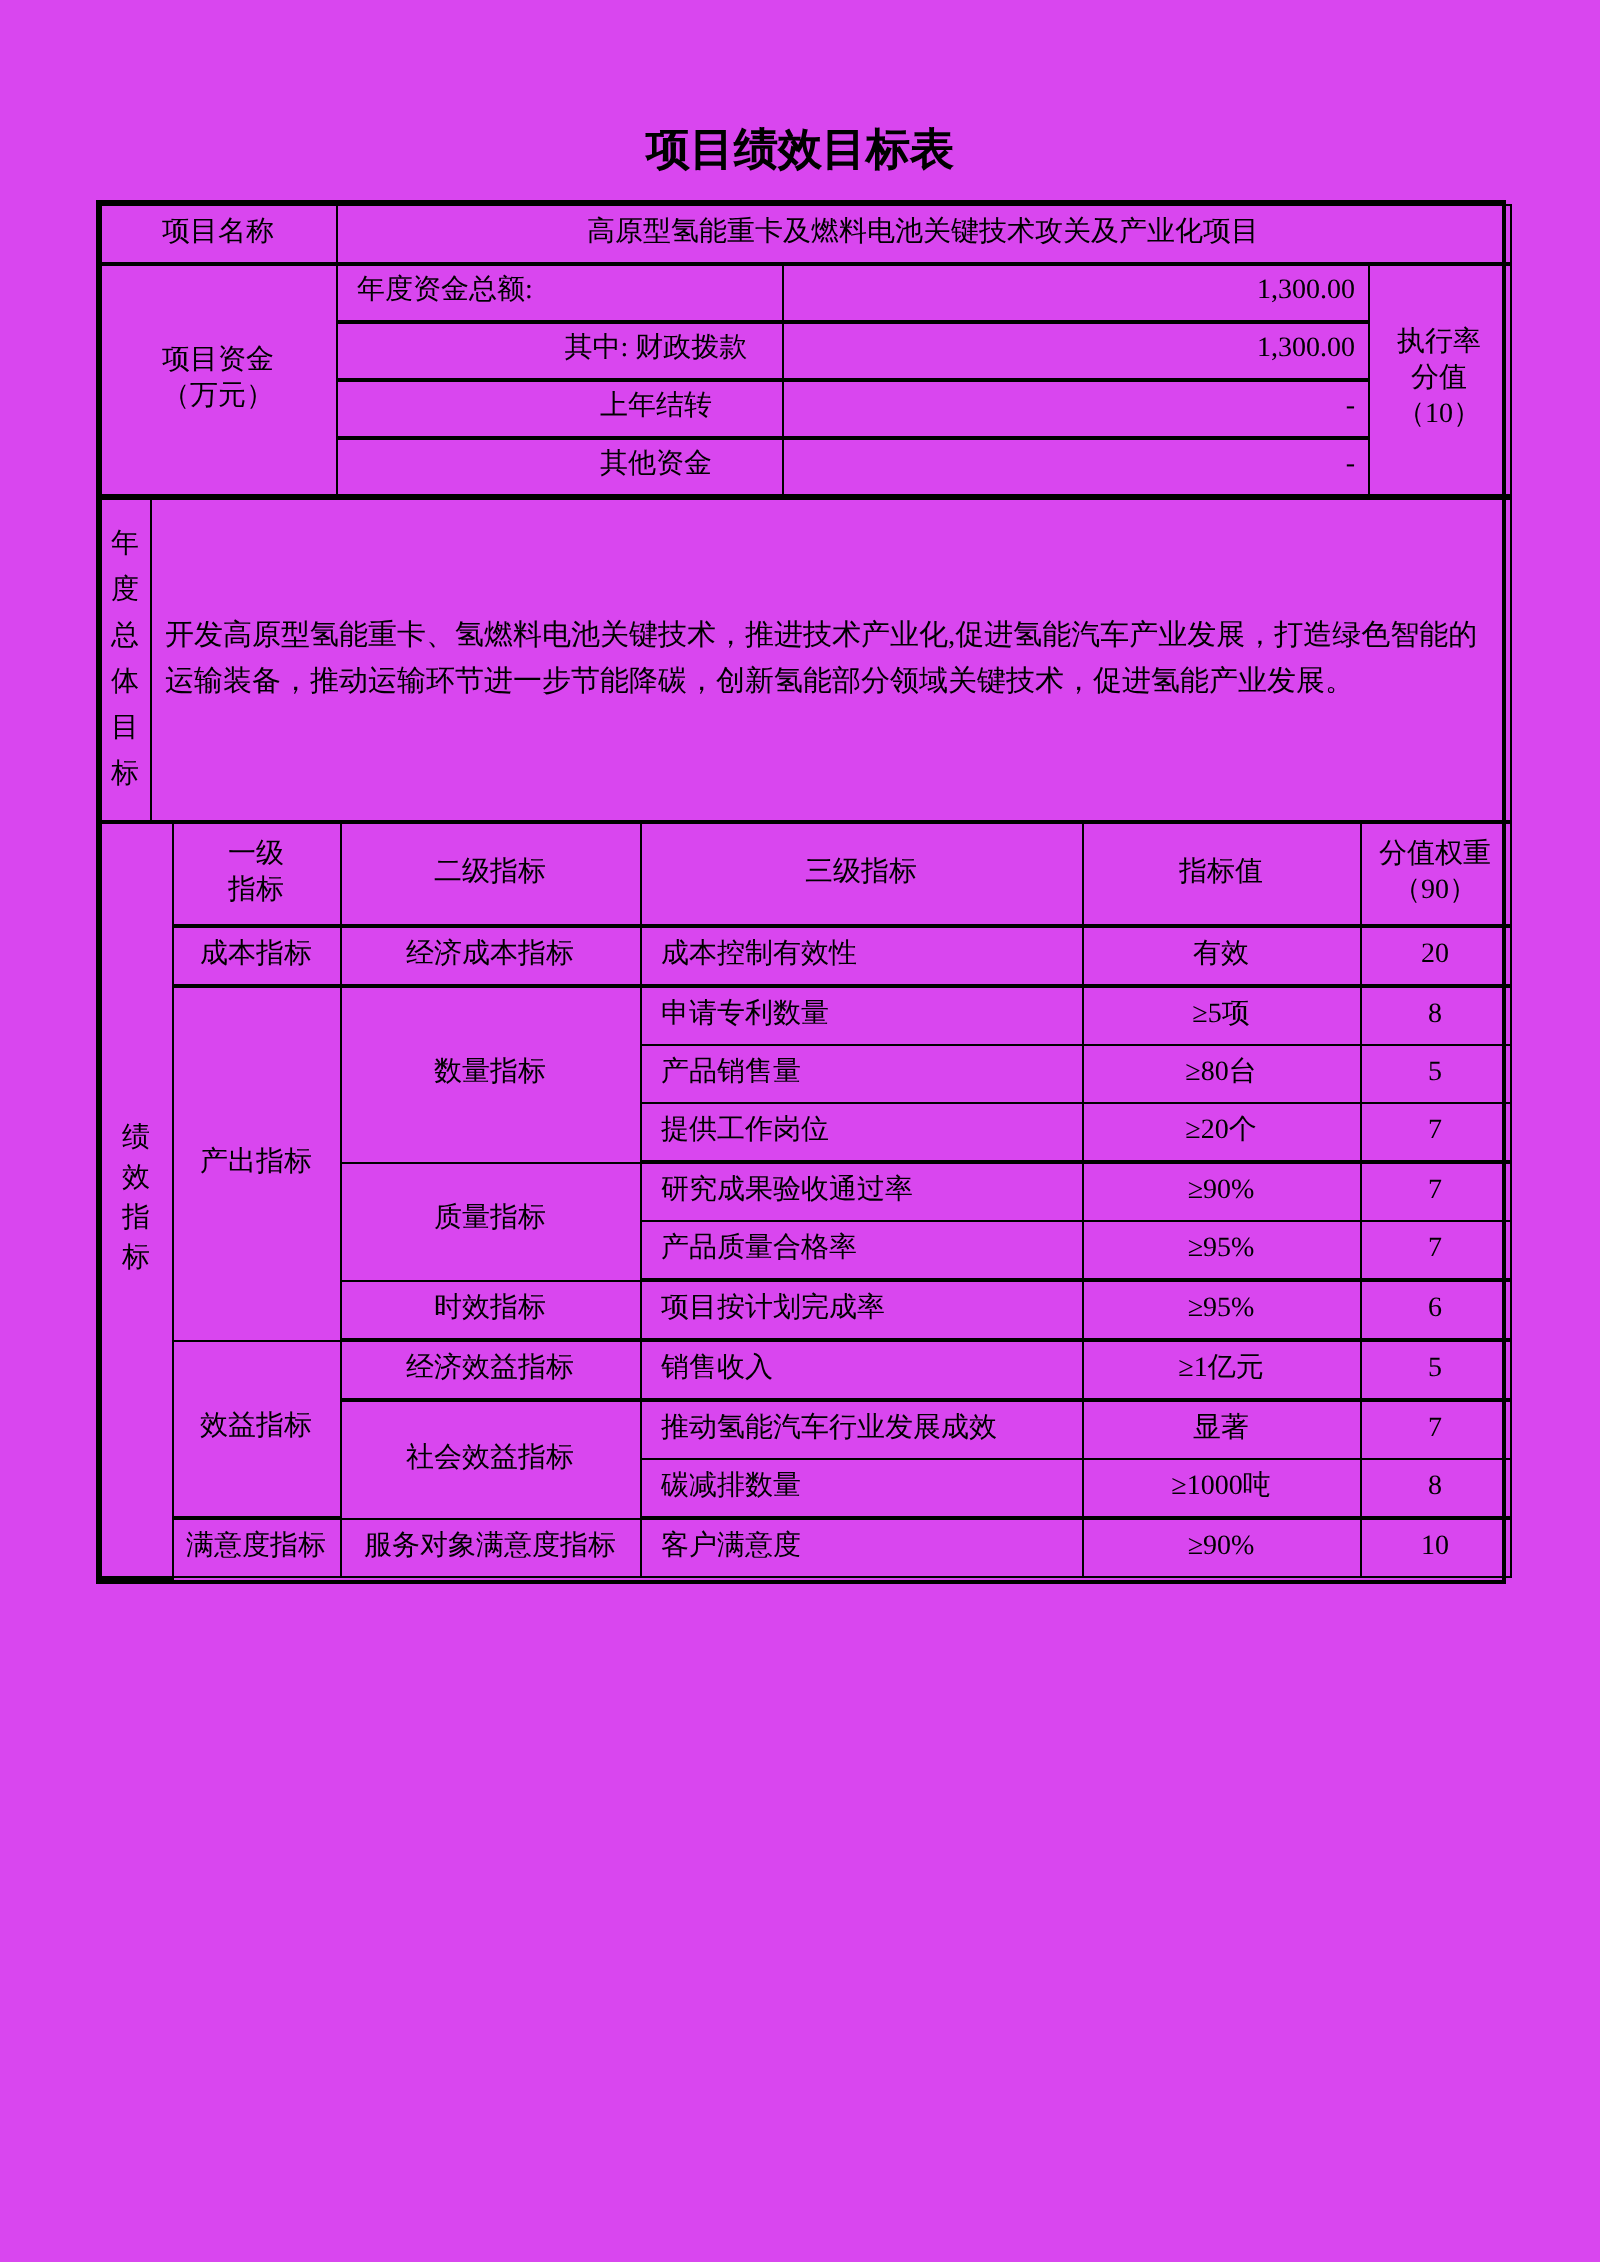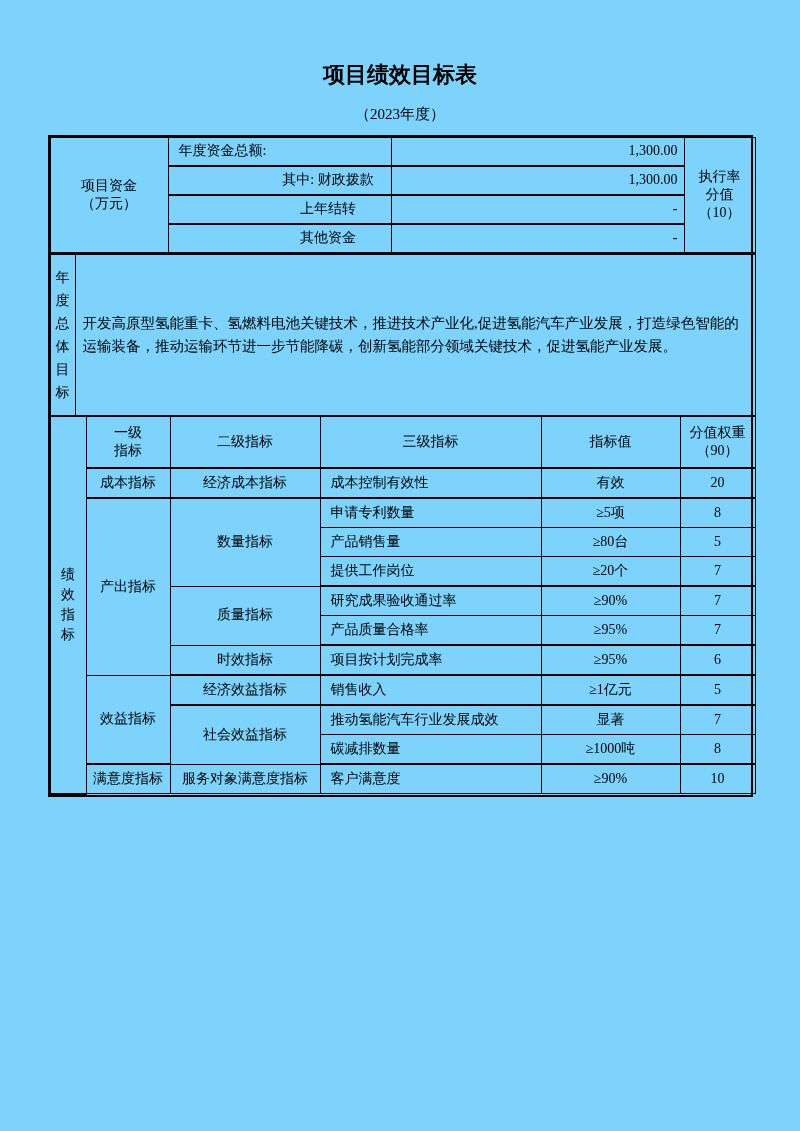--- a/index.html
+++ b/index.html
@@ -1,20 +1,20 @@
 <!DOCTYPE html>
 <html><head>
 <meta charset="utf-8">
 <style>
   html,body { margin:0; padding:0; background:#ffffff; }
   .page {
     position:relative;
     width:800px; height:1131px;
     margin:0 auto;
-    background:#7dd3fc;
+    background:#d946ef;
     color:#000000;
     font-family:"Liberation Serif","DejaVu Serif",serif;
     overflow:hidden;
   }
   .doc-title {
     margin:0;
     padding-top:62px;
     text-align:center;
     font-family:"Liberation Sans","DejaVu Sans",sans-serif;
     font-size:22px;
@@ -70,32 +70,35 @@
     text-align:center;
     font-size:13px;
   }
 </style>
 </head>
 <body>
 
 <div class="page">
 
   <h1 class="doc-title">项目绩效目标表</h1>
-  <div class="doc-subtitle">（2023年度）</div>
 
   <div class="tablewrap">
 
     <table class="t1">
       <colgroup>
           <col style="width:118px">
           <col style="width:223px">
           <col style="width:156px">
           <col style="width:208px">
         </colgroup>
       <tbody>
+          <tr class="h28">
+        <td>项目名称</td>
+        <td colspan="3">高原型氢能重卡及燃料电池关键技术攻关及产业化项目</td>
+      </tr>
     </tbody>
       </table>
 
     <table class="t2">
       <colgroup>
           <col style="width:118px">
           <col style="width:223px">
           <col style="width:293px">
           <col style="width:71px">
         </colgroup>

